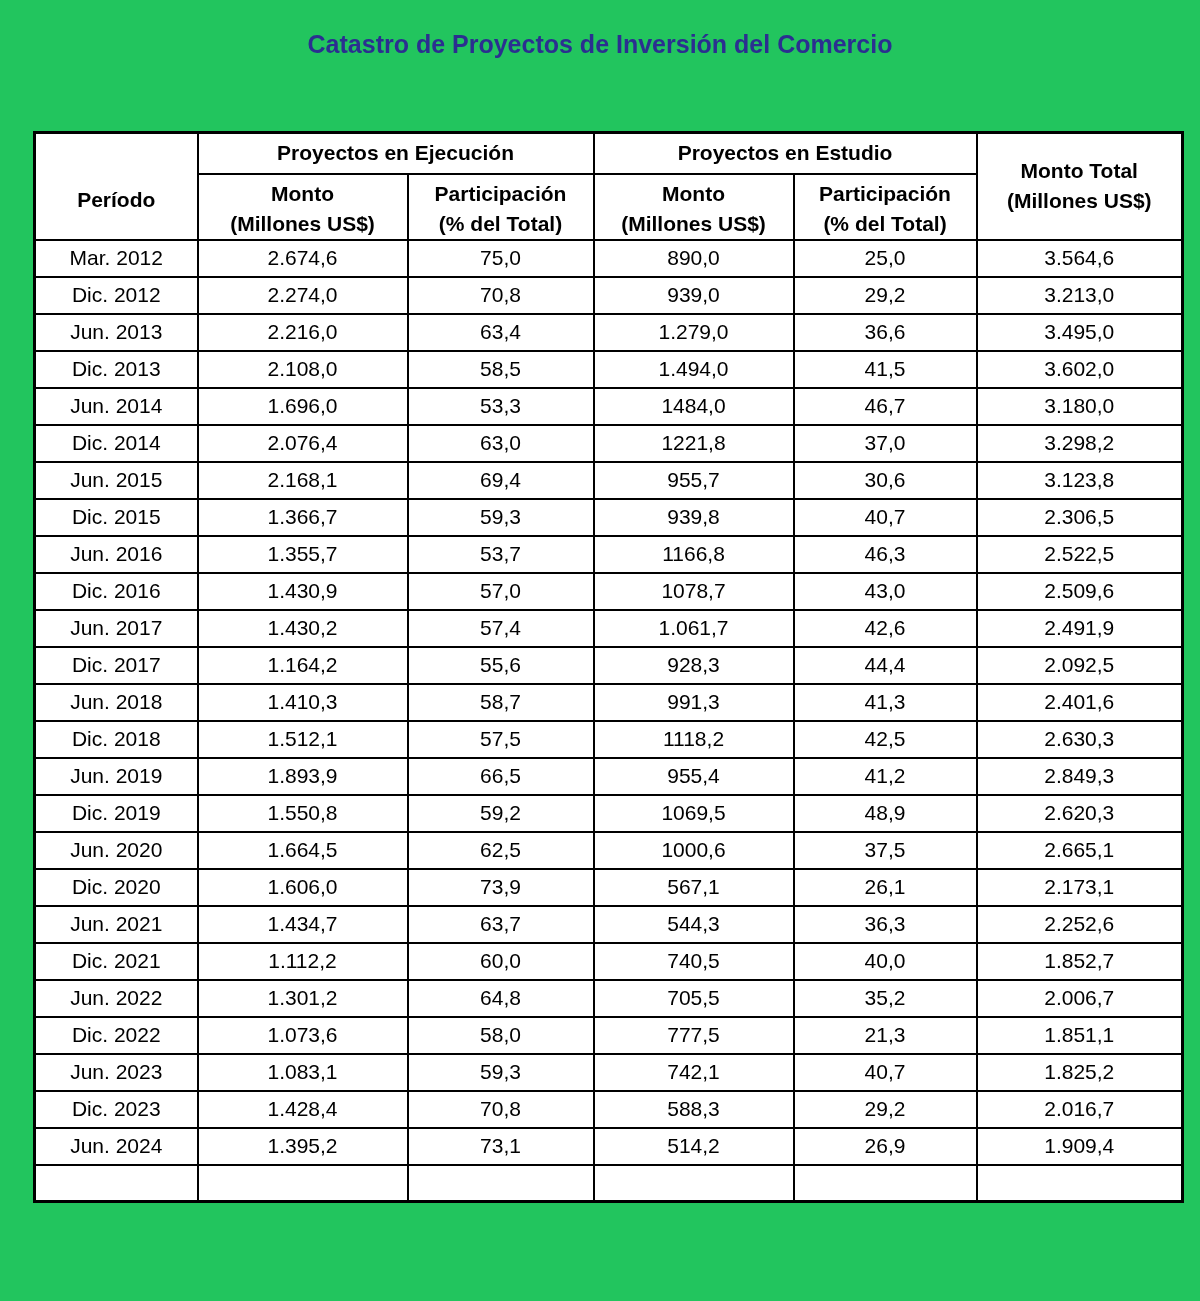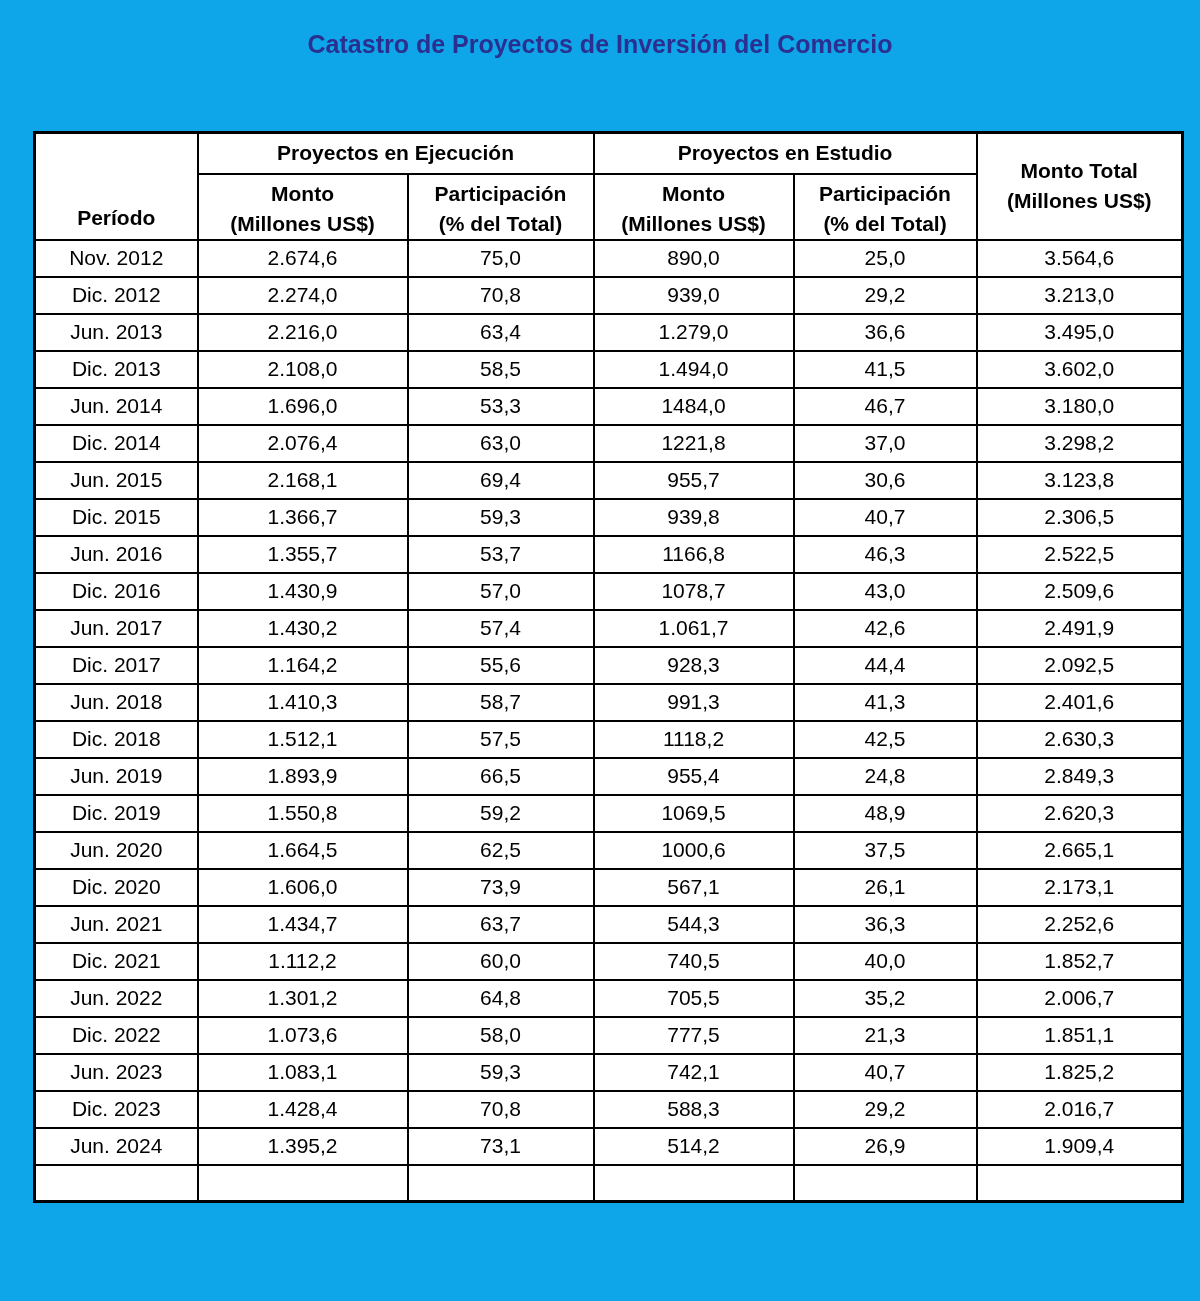--- a/index.html
+++ b/index.html
@@ -6,21 +6,21 @@
   html, body {
     width: 1200px;
     background: #ffffff;
     font-family: "Liberation Sans", "DejaVu Sans", sans-serif;
     color: #000;
   }
   .page {
     position: relative;
     width: 1200px;
     height: 1301px;
-    background: #0ea5e9;
+    background: #22c55e;
   }
   .title-block {
     padding-top: 26px;
     text-align: center;
     color: #2b2f90;
     font-weight: bold;
     font-size: 25px;
     line-height: 36px;
   }
   .table-wrap {
@@ -41,21 +41,21 @@
   th {
     font-weight: bold;
     font-size: 21px;
     text-align: center;
     white-space: pre-line;
     line-height: 30px;
     background: #fff;
   }
   th.group-header { height: 41px; vertical-align: middle; }
   th.sub-header   { height: 66px; vertical-align: bottom; }
-  th.period-header { vertical-align: bottom; padding-bottom: 6px; margin-left: 20px; }
+  th.period-header { vertical-align: bottom; padding-bottom: 24px; margin-left: 20px; }
   th.total-header  { vertical-align: middle; margin-left: 36px; }
   td {
     height: 37px;
     font-size: 21px;
     text-align: center;
     vertical-align: middle;
     background: #fff;
   }
   .source-note {
     position: absolute;
@@ -100,21 +100,21 @@
           <th class="sub-header">Participación
 (% del Total)</th>
           <th class="sub-header">Monto
 (Millones US$)</th>
           <th class="sub-header">Participación
 (% del Total)</th>
         </tr>
       </thead>
       <tbody>
           <tr>
-            <td>Nov. 2012</td>
+            <td>Mar. 2012</td>
             <td>2.674,6</td>
             <td>75,0</td>
             <td>890,0</td>
             <td>25,0</td>
             <td>3.564,6</td>
           </tr>
           <tr>
             <td>Dic. 2012</td>
             <td>2.274,0</td>
             <td>70,8</td>
@@ -216,21 +216,21 @@
             <td>57,5</td>
             <td>1118,2</td>
             <td>42,5</td>
             <td>2.630,3</td>
           </tr>
           <tr>
             <td>Jun. 2019</td>
             <td>1.893,9</td>
             <td>66,5</td>
             <td>955,4</td>
-            <td>24,8</td>
+            <td>41,2</td>
             <td>2.849,3</td>
           </tr>
           <tr>
             <td>Dic. 2019</td>
             <td>1.550,8</td>
             <td>59,2</td>
             <td>1069,5</td>
             <td>48,9</td>
             <td>2.620,3</td>
           </tr>

